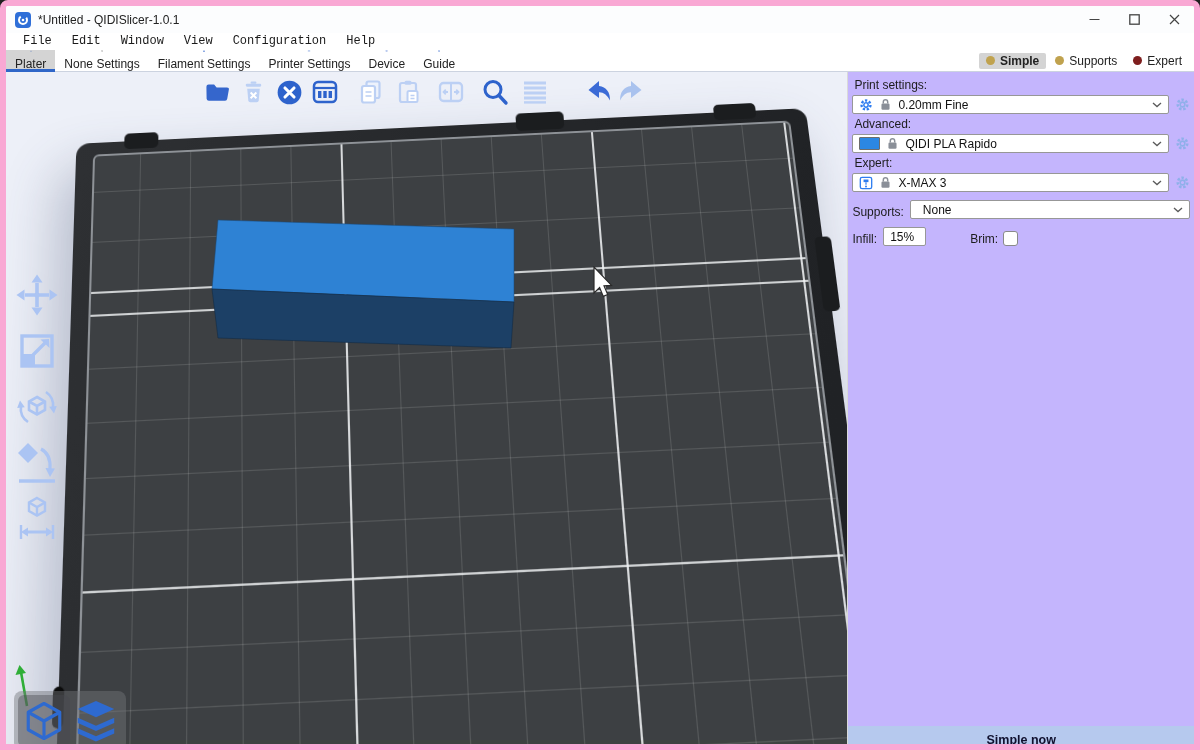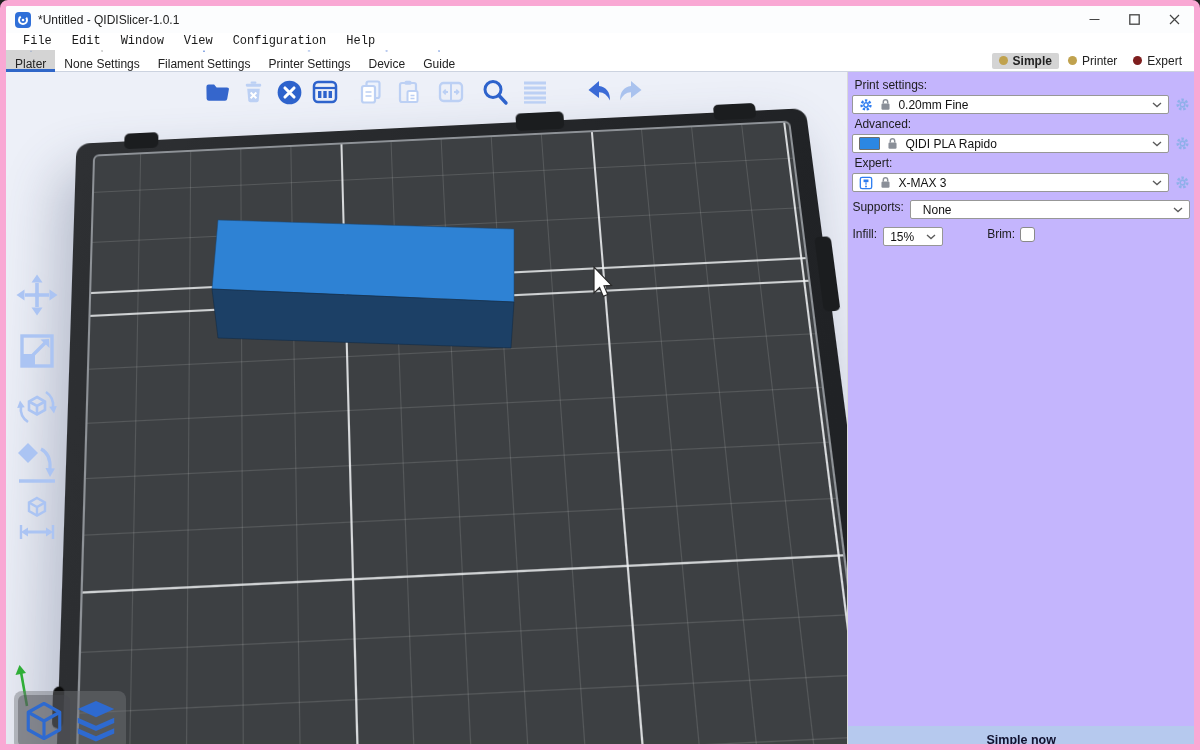--- a/index.html
+++ b/index.html
@@ -71,23 +71,23 @@
   .vt-layers { width:52px; }
 
   
   .panel { position:relative; width:350px; height:100%; background:#c4b5fd; border-left:1px solid #d9d9d9; padding:3px 4px 0 4px; font-size:12px; color:#1c1c1c; }
   .p-label { margin:3px 2px 3px 2px; }
   .combo-row { display:flex; align-items:center; gap:5px; margin-bottom:3px; }
   .combo { flex:1; height:19px; border:1px solid #979797; border-radius:2px; background:#fff; display:flex; align-items:center; padding:0 6px; gap:7px; color:#111; }
   .combo .val { white-space:nowrap; }
   .combo .chev { margin-left:auto; }
   .gear-out { width:16px; display:flex; justify-content:center; color:#8fb0ea; }
-  .inline-row { display:flex; align-items:flex-start; margin-top:8px; }
+  .inline-row { display:flex; align-items:flex-end; margin-top:8px; }
   .swatch { width:21px; height:13px; background:#2b87e3; border:1px solid #6d6d6d; border-radius:1px; }
-  .infill-combo { width:60px; flex:0 0 auto; margin-left:6px; }
+  .infill-combo { width:43px; flex:0 0 auto; margin-left:6px; }
   .checkbox { width:15px; height:15px; border:1px solid #8a8a8a; border-radius:3px; background:#fff; margin-left:5px; }
   .slice-btn { position:absolute; left:0; right:0; bottom:0; height:28px; background:#b6c9ee; display:flex; align-items:center; justify-content:center; font-weight:bold; font-size:12.5px; color:#10102e; }
 </style>
 </head>
 <body>
 
 <div class="window">
 
   <svg width="0" height="0" style="position:absolute">
     <defs>
@@ -191,21 +191,21 @@
       <span>Guide</span>
     </div>
 
     <div class="modes">
       <div class="mode selected">
         <span class="dot dot-simple"></span>
         <span>Simple</span>
       </div>
       <div class="mode">
         <span class="dot dot-advanced"></span>
-        <span>Printer</span>
+        <span>Supports</span>
       </div>
       <div class="mode">
         <span class="dot dot-expert"></span>
         <span>Expert</span>
       </div>
     </div>
   </div>
 
   <div class="main">
 

